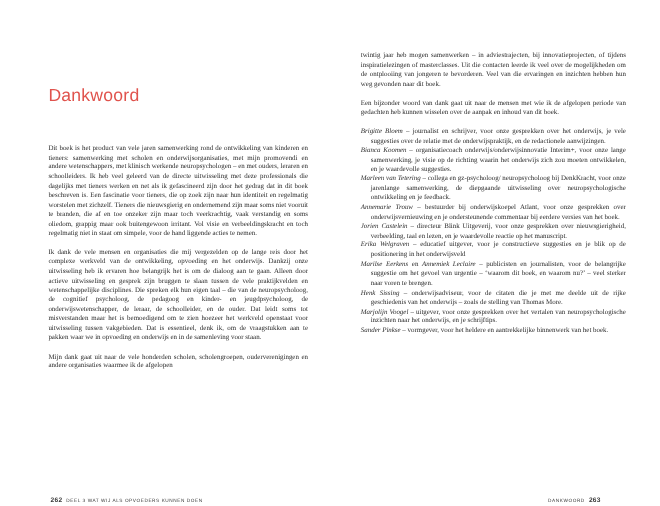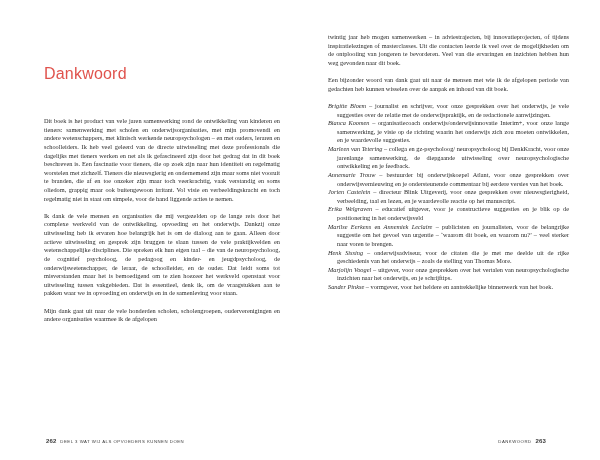--- a/index.html
+++ b/index.html
@@ -1,21 +1,21 @@
 <!DOCTYPE html>
 <html><head>
 <meta charset="utf-8">
 <style>
   html, body { margin: 0; padding: 0; }
   body {
     width: 600px; height: 460px; background: #ffffff; overflow: hidden;
     position: relative; color: #2a2a2a;
     font-family: "Liberation Serif", "DejaVu Serif", serif;
   }
-  .page { position: absolute; top: 4px; height: 408px; }
+  .page { position: absolute; top: 18px; height: 408px; }
   .page.left { left: 0; width: 300px; }
   .page.right { left: 300px; width: 300px; }
   .heading {
     position: absolute; left: 44px; top: 61px; margin: 0;
     font-family: "Liberation Sans", "DejaVu Sans", sans-serif;
     font-weight: normal; font-size: 16px; color: #e0534d; letter-spacing: 0.2px;
   }
   .text-block {
     position: absolute; font-size: 6.3px; line-height: 8.62px;
     text-align: justify; hyphens: manual;

